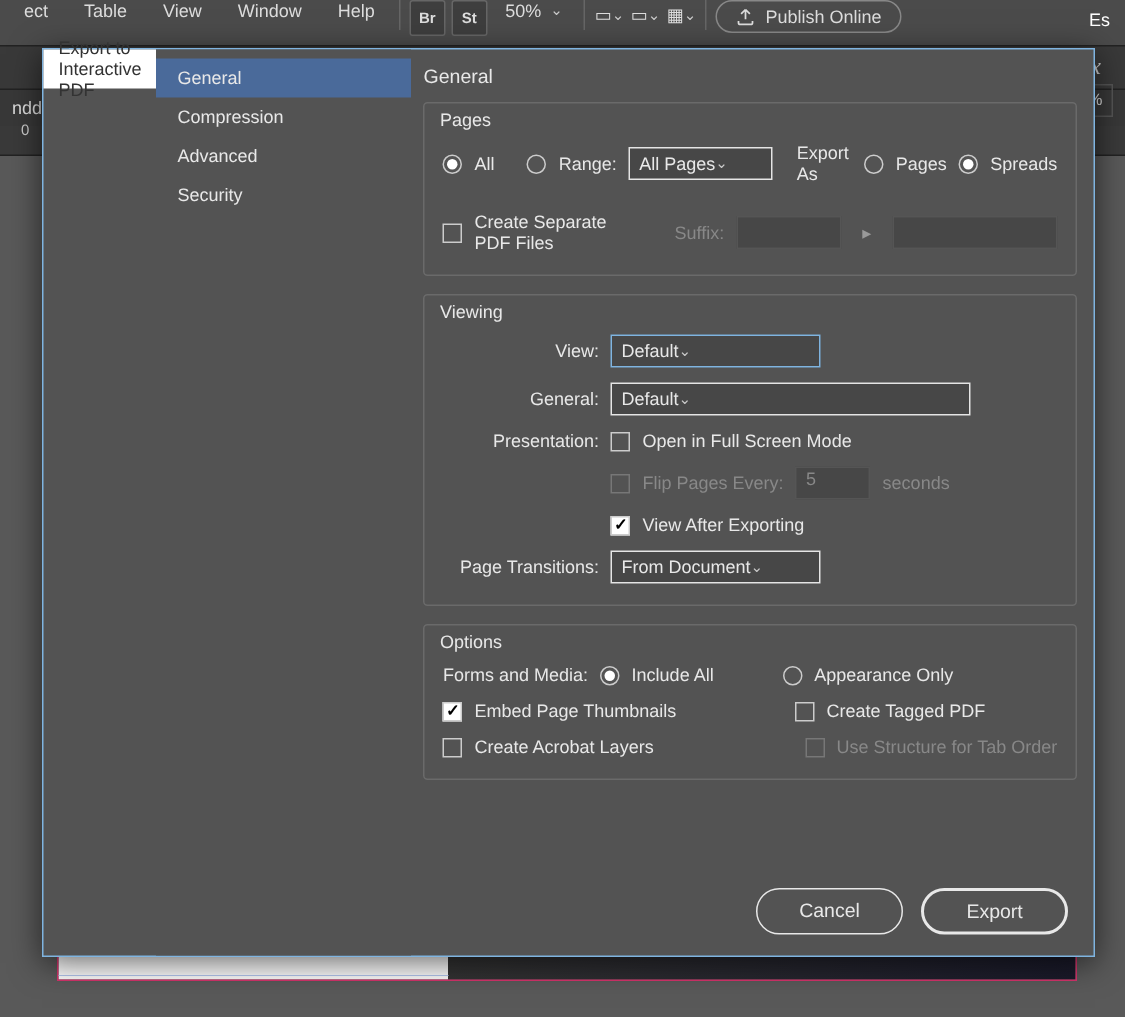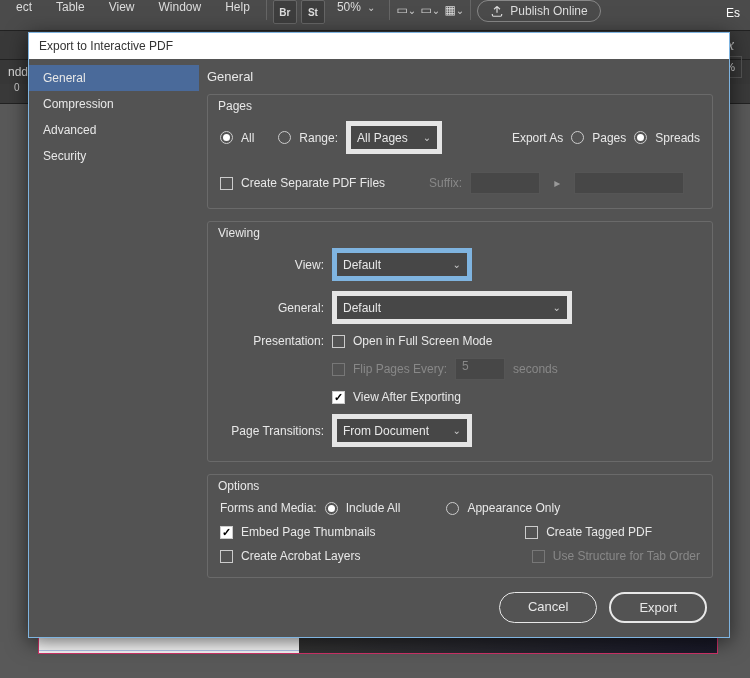--- a/index.html
+++ b/index.html
@@ -61,21 +61,21 @@
   .page-lines {
     position:absolute; left:0; top:0; width:260px; height:100%;
     background: repeating-linear-gradient(to bottom, transparent 0, transparent 18px, #b5c8f0 18px, #b5c8f0 19px);
   }
   
   .dialog {
     position:absolute; left:28px; top:32px; width:702px; height:606px;
     background:#535353;
     border:1px solid #7fb4e0;
     box-shadow: 0 4px 20px rgba(0,0,0,.6);
-    display:flex; flex-direction:column;
+    display:flex; flex-direction:row;
   }
   .dialog-title {
     height:26px; background:#fff; color:#333;
     display:flex; align-items:center; padding:0 10px;
     font-size:12px;
   }
   .dialog-body {
     flex:1; display:flex;
     color:#e8e8e8;
   }
@@ -115,22 +115,22 @@
   }
   .checkbox { border-radius:0; background:#535353;}
   .checkbox.checked { background:#fff;}
   .checkbox.checked::after {
     content:"✓"; color:#000; font-size:11px; line-height:1; font-weight:bold;
   }
   .checkbox.disabled, .radio.disabled { border-color:#777;}
   .lbl { font-size:12px;}
   .lbl.disabled { color:#888;}
   .select {
-    background:#474747; border:5px solid #e5e5e5; height:33px;
-    display:flex; align-items:center; justify-content:space-between;
+    background:#474747; border:1px solid #e5e5e5; height:22px;
+    display:flex; align-items:center; 
     padding:0 6px; font-size:12px; min-width:120px;
   }
   .select.hl { border-color:#7fb4e0;}
   .select .caret { font-size:10px; color:#ccc;}
   .textfield {
     background:#474747; border:1px solid #6a6a6a; height:22px;
     padding:0 6px; font-size:12px; min-width:60px; color:#ccc;
   }
   .textfield.disabled { border-color:#555; color:#888;}
   .label-right { text-align:right; min-width:104px; font-size:12px;}

